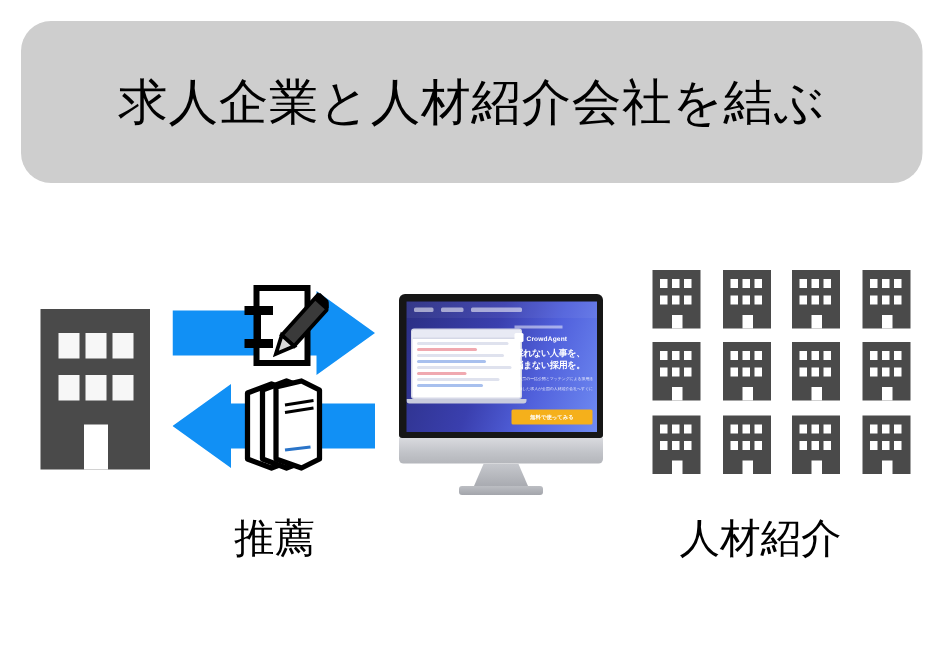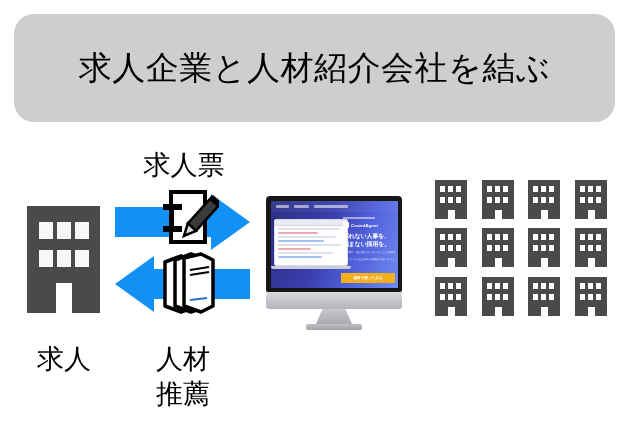--- a/index.html
+++ b/index.html
@@ -366,21 +366,20 @@
     <div class="bb-body"></div>
     <div class="bb-win" style="left:12px;  top:16px;"></div>
     <div class="bb-win" style="left:30px;  top:16px;"></div>
     <div class="bb-win" style="left:48px;  top:16px;"></div>
     <div class="bb-win" style="left:12px;  top:44px;"></div>
     <div class="bb-win" style="left:30px;  top:44px;"></div>
     <div class="bb-win" style="left:48px;  top:44px;"></div>
     <div class="bb-door"></div>
   </div>
 
-  <div class="kyujinhyo-label">求人票</div>
 
   <div class="arrow-zone">
 
     <div class="arrow-right">
       <svg class="arrow-svg" viewBox="0 0 135 56" preserveAspectRatio="none">
         <path d="M0,13 L96,13 L96,0 L135,28 L96,56 L96,43 L0,43 Z" fill="#1190f5"></path>
       </svg>
 
       <svg class="doc-pencil" viewBox="0 0 60 64">
         <rect x="12" y="4" width="34" height="50" fill="#ffffff" stroke="#000000" stroke-width="4"></rect>
@@ -593,24 +592,23 @@
       <div class="sb-win" style="left:21px; top:6px;"></div>
       <div class="sb-win" style="left:5px;  top:17px;"></div>
       <div class="sb-win" style="left:13px; top:17px;"></div>
       <div class="sb-win" style="left:21px; top:17px;"></div>
       <div class="sb-door"></div>
     </div>
 
   </div>
 
   <div class="caption cap-left">
-    <div>求人</div>
   </div>
 
   <div class="caption cap-mid">
-    <div>人材</div>
     <div>推薦</div>
   </div>
 
   <div class="caption cap-right">
+    <div>人材紹介</div>
   </div>
 
 </div>
 
 </body></html>

